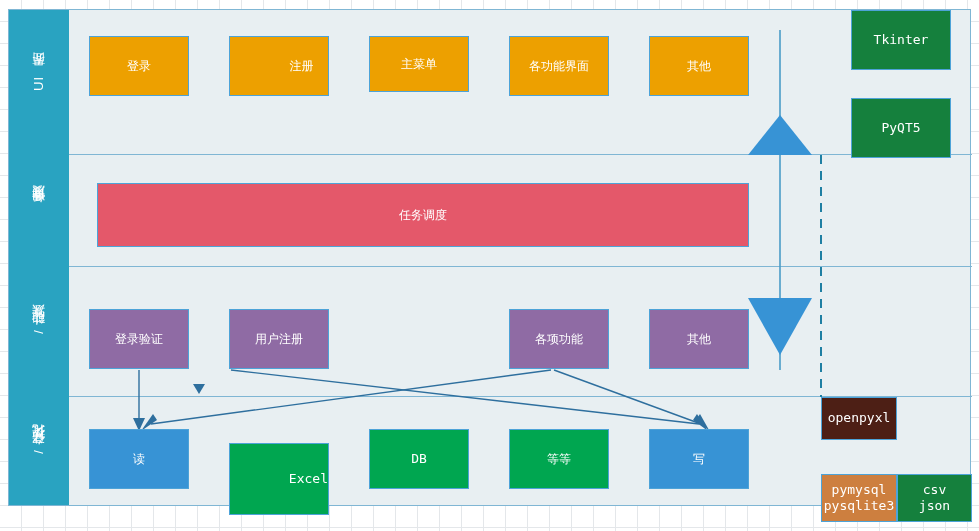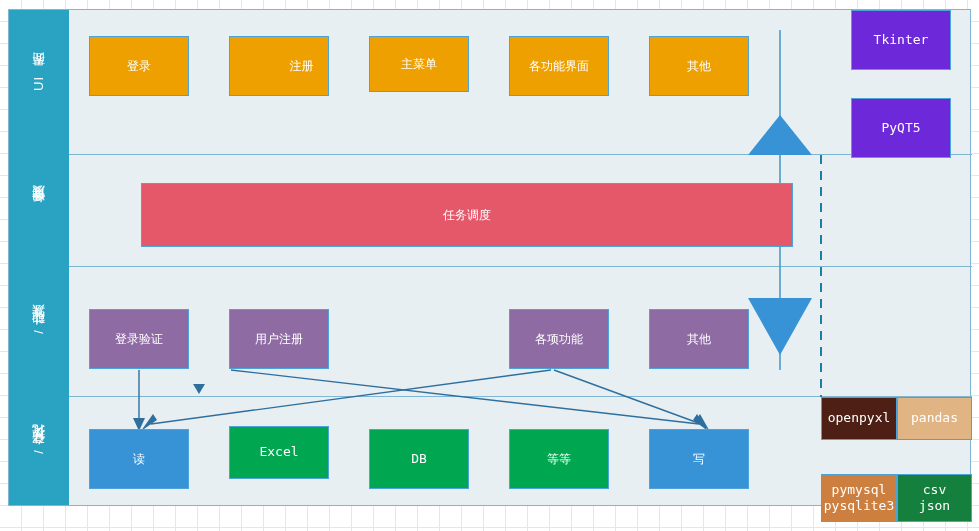--- a/index.html
+++ b/index.html
@@ -77,21 +77,21 @@
     justify-content: center;
     color: #ffffff;
     font-size: 12px;
     text-align: center;
     line-height: 1.25;
   }
   .node.mono { font-family: "DejaVu Sans Mono", "Liberation Mono", monospace; font-size: 13px; }
 
   .fill-orange  { background: #eda000; }
   .fill-red     { background: #e4586a; }
-  .fill-salmon  { background: #6d28d9; }
+  .fill-salmon  { background: #15803d; }
   .fill-purple  { background: #8f6ba4; }
   .fill-blue    { background: #3793d5; }
   .fill-green   { background: #00a650; }
   .fill-darkbrown { background: #4d1f15; }
   .fill-tan     { background: #e0b483; }
   .fill-orangebrown { background: #cd7f3f; }
   .fill-maroon  { background: #15803d; text-align: center; }
 
   
   #connectors {
@@ -163,58 +163,55 @@
   <div class="node fill-orange" style="left:640px;top:26px;width:100px;height:60px;">
     <span>其他</span>
   </div>
   <div class="node fill-salmon mono" style="left:842px;top:0px;width:100px;height:60px;">
     <span>Tkinter</span>
   </div>
   <div class="node fill-salmon mono" style="left:842px;top:88px;width:100px;height:60px;">
     <span>PyQT5</span>
   </div>
 
-  <div class="node fill-red" style="left:88px;top:173px;width:652px;height:64px;margin-left:44px;">
+  <div class="node fill-red" style="left:88px;top:173px;width:652px;height:64px;">
     <span>任务调度</span>
   </div>
 
   <div class="node fill-purple" style="left:80px;top:299px;width:100px;height:60px;">
     <span>登录验证</span>
   </div>
   <div class="node fill-purple" style="left:220px;top:299px;width:100px;height:60px;justify-content:center;">
     <span>用户注册</span>
   </div>
   <div class="node fill-purple" style="left:500px;top:299px;width:100px;height:60px;">
     <span>各项功能</span>
   </div>
   <div class="node fill-purple" style="left:640px;top:299px;width:100px;height:60px;">
     <span>其他</span>
   </div>
 
   <div class="node fill-blue" style="left:80px;top:419px;width:100px;height:60px;">
     <span>读</span>
   </div>
-  <div class="node fill-green mono" style="left:220px;top:416px;width:100px;height:53px;">
+  <div class="node fill-green mono" style="left:220px;top:433px;width:100px;height:72px;align-items:flex-end;">
     <span>Excel</span>
   </div>
   <div class="node fill-green" style="left:500px;top:419px;width:100px;height:60px;">
     <span>等等</span>
   </div>
   <div class="node fill-green mono" style="left:360px;top:419px;width:100px;height:60px;">
     <span>DB</span>
   </div>
   <div class="node fill-blue" style="left:640px;top:419px;width:100px;height:60px;">
     <span>写</span>
   </div>
 
   <div class="node fill-darkbrown mono" style="left:812px;top:387px;width:76px;height:43px;">
     <span>openpyxl</span>
-  </div>
-  <div class="node fill-tan mono" style="left:888px;top:387px;width:75px;height:43px;">
-    <span>pandas</span>
   </div>
   <div class="node fill-orangebrown mono" style="left:812px;top:464px;width:76px;height:48px;">
     <span>pymysql</span>
     <span class="sub">pysqlite3</span>
   </div>
   <div class="node fill-maroon mono" style="left:888px;top:464px;width:75px;height:48px;">
     <span id="csvjson">
         <div>csv</div>
         <div>json</div>
       </span>

